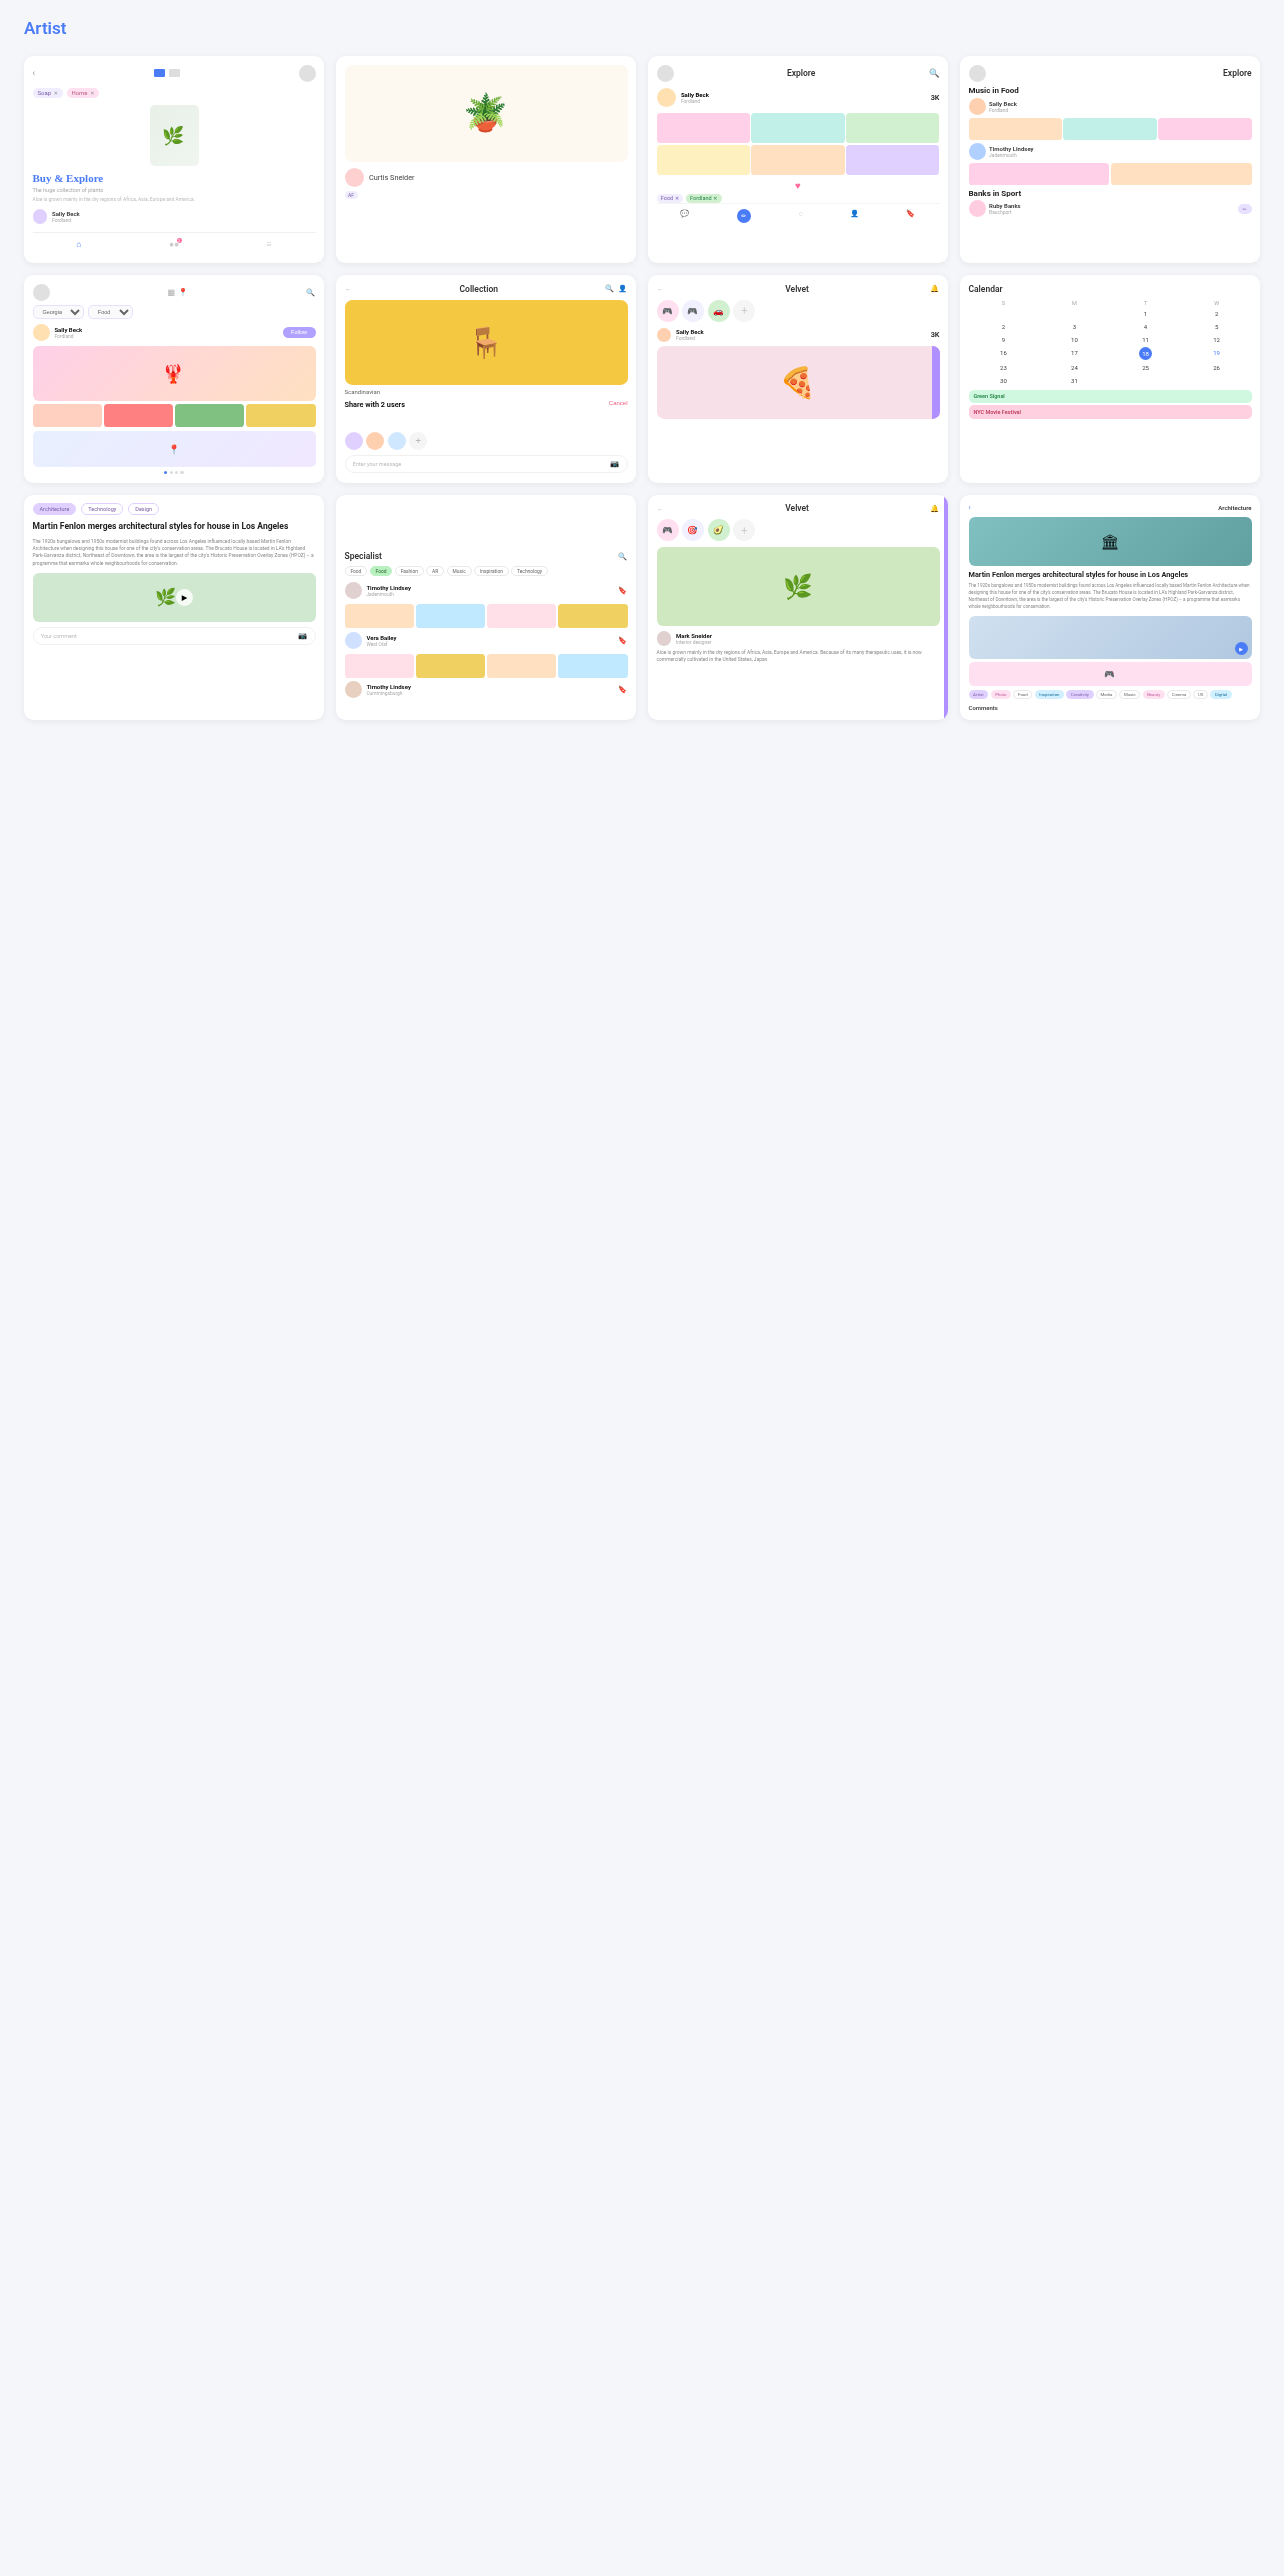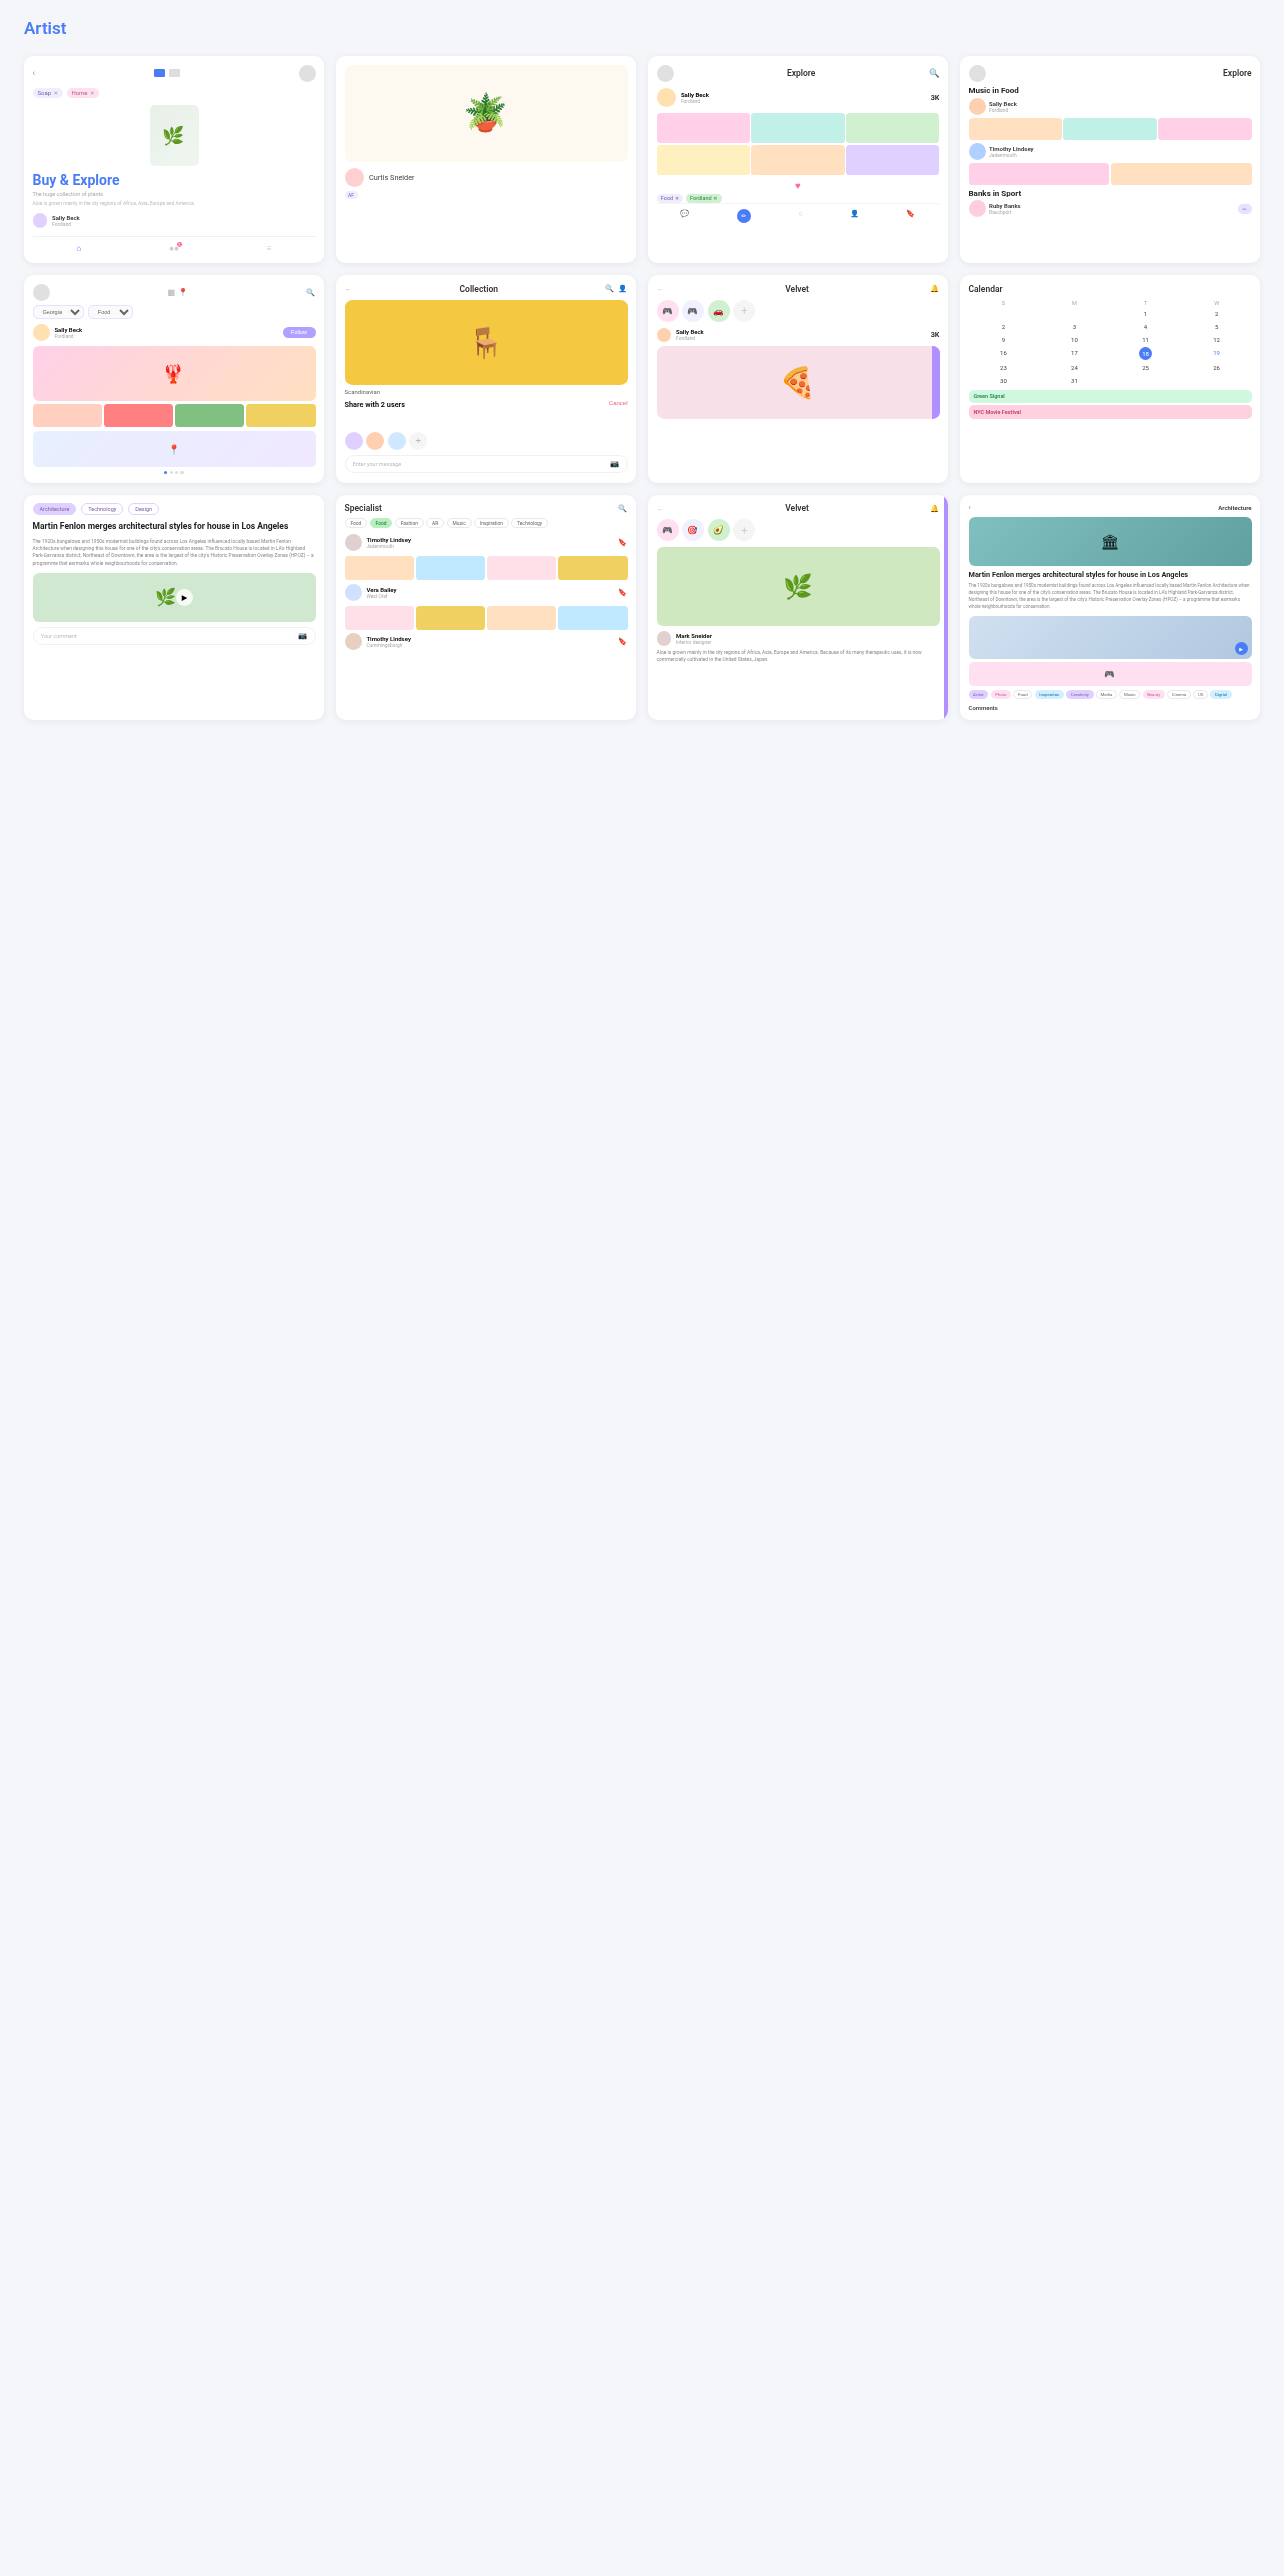--- a/index.html
+++ b/index.html
@@ -49,21 +49,21 @@
     }
     .tag.pink { background: #ffe0f0; color: #c06080; }
     .tag-x { cursor: pointer; font-size: 5.5px; color: #999; }
     .plant-img {
       width: 49px; height: 61px; margin: 0 auto 6px;
       background: linear-gradient(135deg, #e8f0e8 0%, #f0f5f0 100%);
       border-radius: 4.9px;
       display: flex; align-items: center; justify-content: center;
       font-size: 18px;
     }
-    .card1 h3 { color: #4a7cf7; font-size: 14px; font-weight: 700; margin-bottom: 2.4px; }
+    .card1 h3 { color: #4a7cf7; font-size: 11px; font-weight: 700; margin-bottom: 2.4px; font-family: Liberation Serif, serif; }
     .card1 .subtitle { font-size: 5.5px; color: #aaa; margin-bottom: 3.6px; }
     .card1 .desc { font-size: 4.9px; color: #bbb; line-height: 1.4; margin-bottom: 6px; }
     .user-row { display: flex; align-items: center; gap: 4.9px; margin-top: 4.9px; }
     .user-avatar { width: 14.6px; height: 14.6px; border-radius: 50%; background: #e0d0ff; }
     .user-name { font-size: 6px; font-weight: 600; color: #333; }
     .user-sub { font-size: 4.9px; color: #aaa; }
     .card1 .nav-bar {
       display: flex; justify-content: space-around; align-items: center;
       margin-top: 8.5px; padding-top: 6px; border-top: 0.6px solid #f0f0f0;
     }
@@ -182,21 +182,21 @@
     
     .article-tabs { display: flex; gap: 4.9px; margin-bottom: 6px; }
     .art-tab { font-size: 5.5px; padding: 1.8px 6px; border-radius: 7.3px; border: 0.6px solid #e0d0ff; color: #7b5ea7; cursor: pointer; }
     .art-tab.active { background: #e0d0ff; border-color: #e0d0ff; }
     .article-title { font-size: 8.5px; font-weight: 700; color: #222; line-height: 1.4; margin-bottom: 4.9px; }
     .article-body { font-size: 4.9px; color: #888; line-height: 1.5; margin-bottom: 6px; }
     .article-thumb { width: 100%; height: 49px; background: #d0e8d0; border-radius: 6px; display: flex; align-items: center; justify-content: center; font-size: 17px; margin-bottom: 4.9px; position: relative; }
     .play-btn { width: 17px; height: 17px; background: rgba(255,255,255,0.8); border-radius: 50%; display: flex; align-items: center; justify-content: center; font-size: 7.3px; cursor: pointer; }
     .comment-input { width: 100%; border: 0.6px solid #f0f0f0; border-radius: 12px; padding: 3.6px 7.3px; font-size: 5.5px; color: #bbb; display: flex; align-items: center; justify-content: space-between; margin-top: 4.9px; }
     
-    .spec-header { display: flex; justify-content: space-between; align-items: center; margin-bottom: 4.9px; }
+    .spec-header { display: flex; justify-content: space-between; align-items: center; margin-bottom: 4.9px; margin-top: 48px; }
     .spec-title { font-size: 8.5px; font-weight: 600; color: #333; }
     .spec-tags { display: flex; gap: 2.4px; flex-wrap: wrap; margin-bottom: 6px; }
     .spec-tag { font-size: 4.9px; padding: 1.2px 4.9px; border-radius: 6px; border: 0.6px solid #e8e8e8; color: #666; cursor: pointer; }
     .spec-tag.active { background: #b8f0c0; color: #2a6a2a; border-color: #b8f0c0; }
     .spec-person { display: flex; align-items: center; gap: 4.9px; margin-bottom: 4.9px; }
     .sp-avatar { width: 17px; height: 17px; border-radius: 50%; background: #e0d0d0; }
     .sp-bookmark { margin-left: auto; font-size: 7.3px; color: #ddd; cursor: pointer; }
     .sp-photos { display: flex; gap: 1.8px; margin-bottom: 3.6px; }
     .sp-photo { height: 24px; flex: 1; border-radius: 3.6px; background: #ffe0c0; }
     .sp-photo2 { background: #c0e8ff; }

